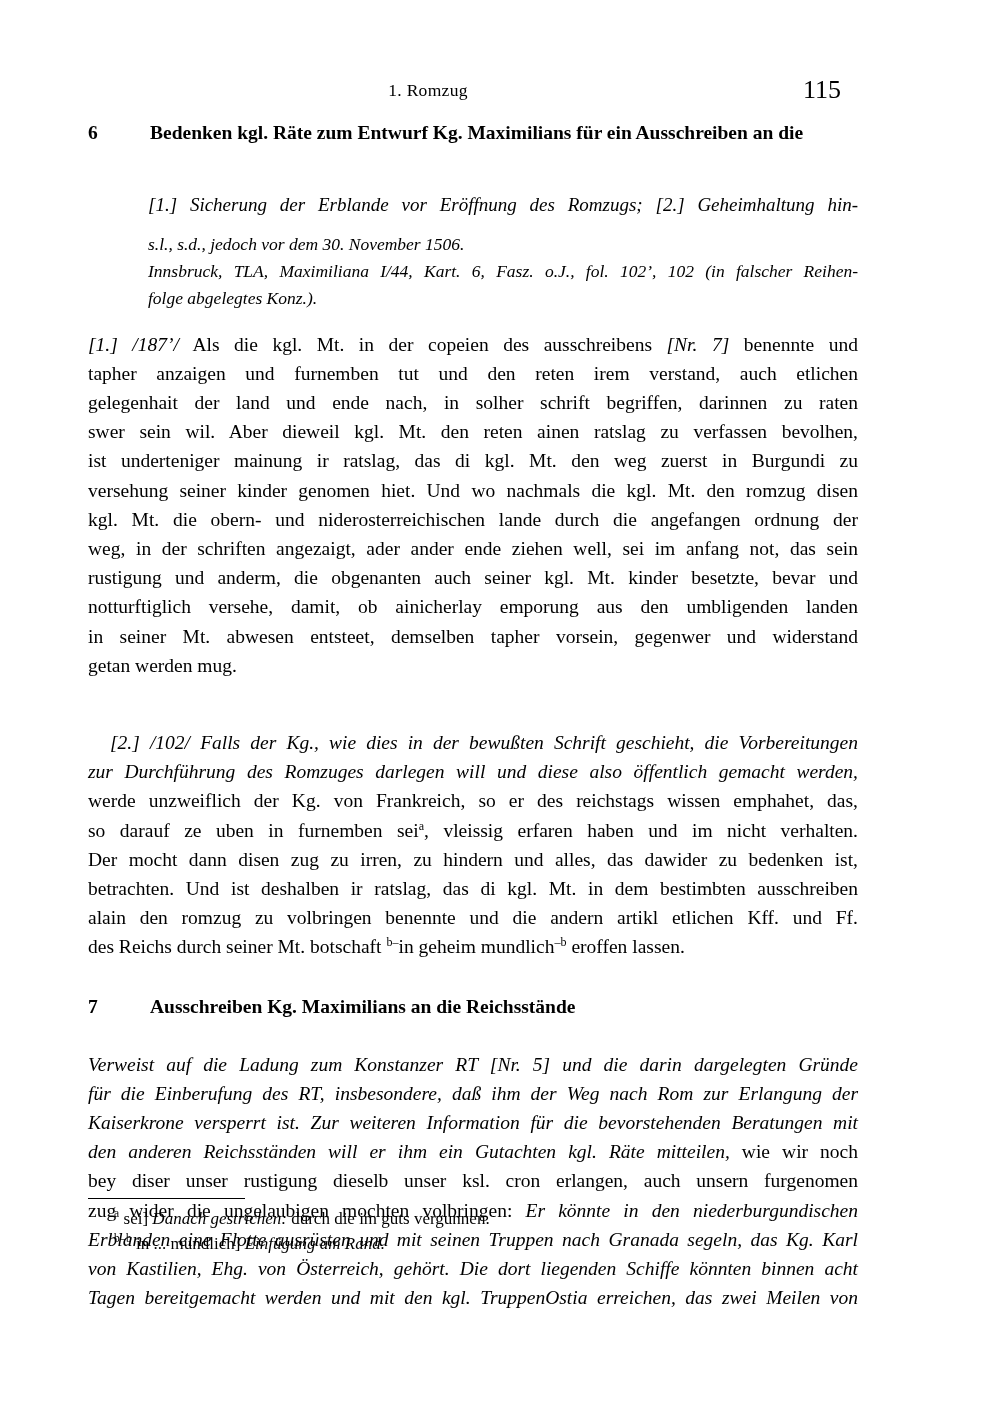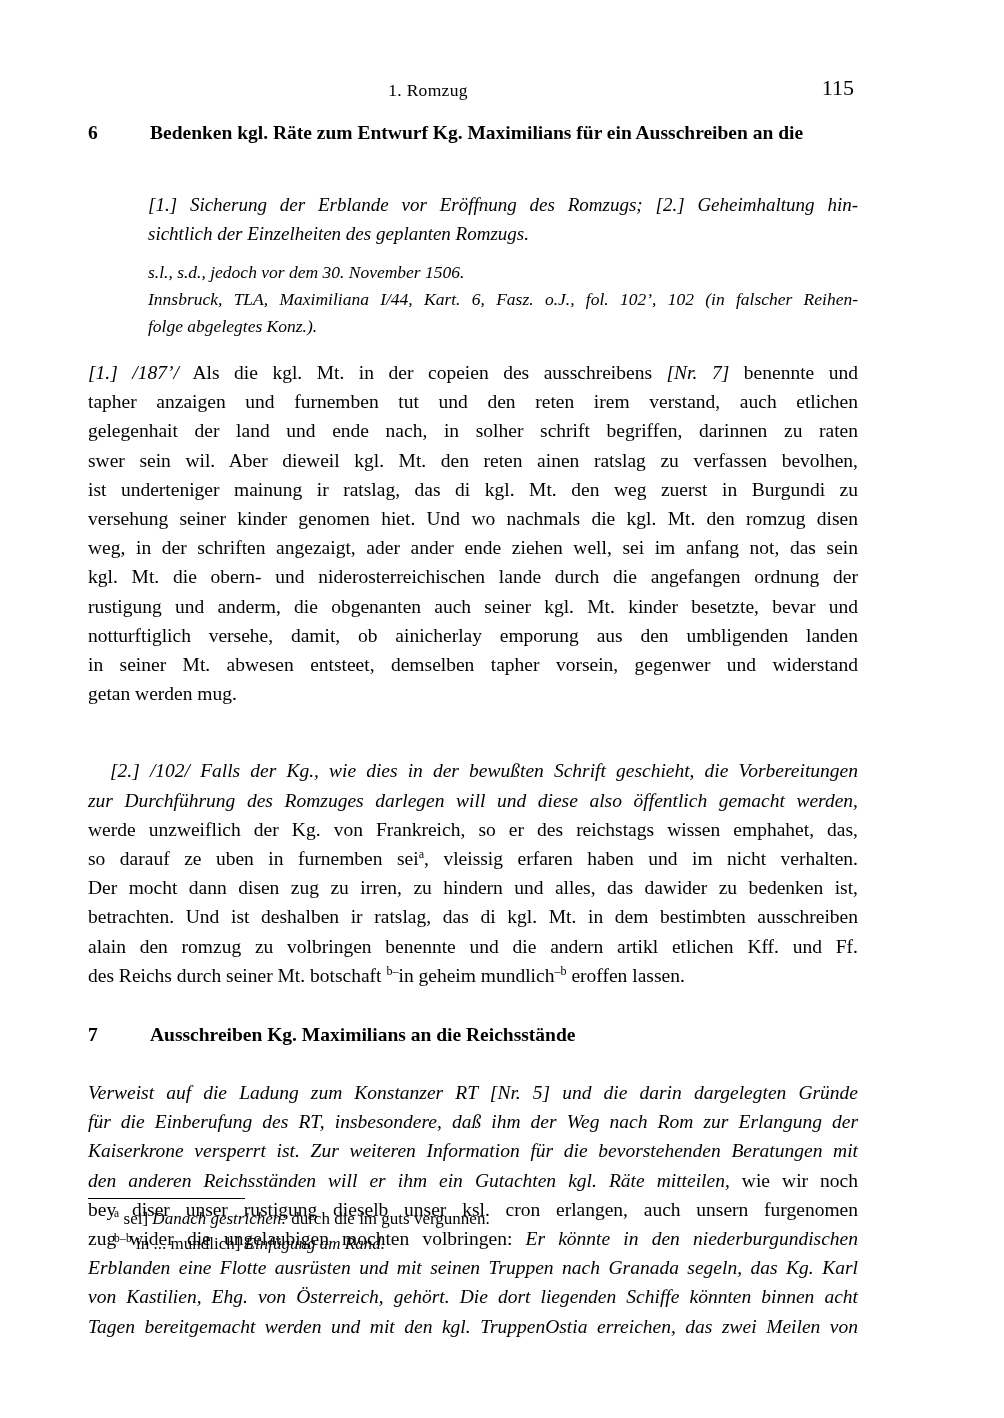--- a/index.html
+++ b/index.html
@@ -35,23 +35,23 @@
   }
   .running-head .rh-title {
     position: absolute;
     left: 0;
     width: 680px;
     text-align: center;
     letter-spacing: 0.3px;
   }
   .running-head .rh-page {
     position: absolute;
-    right: 4px;
+    right: 17px;
     top: -5px;
-    font-size: 22px;
+    font-size: 26px;
   }
 
   
   .content {
     position: absolute;
     left: 88px;
     top: 118px;
     width: 770px;
   }
 
@@ -167,38 +167,37 @@
 
   <div class="content">
 
     <div class="section-head">
       <span class="sec-num">6</span>
       <span class="sec-title">Bedenken kgl. Räte zum Entwurf Kg. Maximilians für ein Ausschreiben an die</span>
     </div>
 
     <div class="regest" style="margin-top:22px;">
       <span class="ln just">[1.] Sicherung der Erblande vor Eröffnung des Romzugs; [2.] Geheimhaltung hin-</span>
-      <span class="ln">sichtlich der Einzelheiten des geplanten Romzugs.</span>
     </div>
 
     <div class="source-block" style="margin-top:11px;">
       <span class="ln">s.l., s.d., jedoch vor dem 30. November 1506.</span>
       <span class="ln just">Innsbruck, TLA, Maximiliana I/44, Kart. 6, Fasz. o.J., fol. 102’, 102 (in falscher Reihen-</span>
       <span class="ln">folge abgelegtes Konz.).</span>
     </div>
 
     <div class="body-par" style="margin-top:18px;">
       <span class="ln"><i class="it">[1.]</i> <i class="it">/187’/</i> <span>Als die kgl. Mt. in der copeien des ausschreibens</span> <i class="it">[Nr. 7]</i> <span>benennte und</span></span>
       <span class="ln">tapher anzaigen und furnemben tut und den reten irem verstand, auch etlichen</span>
       <span class="ln">gelegenhait der land und ende nach, in solher schrift begriffen, darinnen zu raten</span>
       <span class="ln">swer sein wil. Aber dieweil kgl. Mt. den reten ainen ratslag zu verfassen bevolhen,</span>
       <span class="ln">ist underteniger mainung ir ratslag, das di kgl. Mt. den weg zuerst in Burgundi zu</span>
       <span class="ln">versehung seiner kinder genomen hiet. Und wo nachmals die kgl. Mt. den romzug disen</span>
+      <span class="ln">kgl. Mt. die obern- und niderosterreichischen lande durch die angefangen ordnung der</span>
       <span class="ln">weg, in der schriften angezaigt, ader ander ende ziehen well, sei im anfang not, das sein</span>
-      <span class="ln">kgl. Mt. die obern- und niderosterreichischen lande durch die angefangen ordnung der</span>
       <span class="ln">rustigung und anderm, die obgenanten auch seiner kgl. Mt. kinder besetzte, bevar und</span>
       <span class="ln">notturftiglich versehe, damit, ob ainicherlay emporung aus den umbligenden landen</span>
       <span class="ln">in seiner Mt. abwesen entsteet, demselben tapher vorsein, gegenwer und widerstand</span>
       <span class="ln last">getan werden mug.</span>
     </div>
 
     <div class="body-par">
       <span class="ln indent"><i class="it">[2.]</i> <i class="it">/102/</i> <i class="it">Falls der Kg., wie dies in der bewußten Schrift geschieht, die Vorbereitungen</i></span>
       <span class="ln"><i class="it">zur Durchführung des Romzuges darlegen will und diese also öffentlich gemacht werden,</i></span>
       <span class="ln">werde unzweiflich der Kg. von Frankreich, so er des reichstags wissen emphahet, das,</span>

